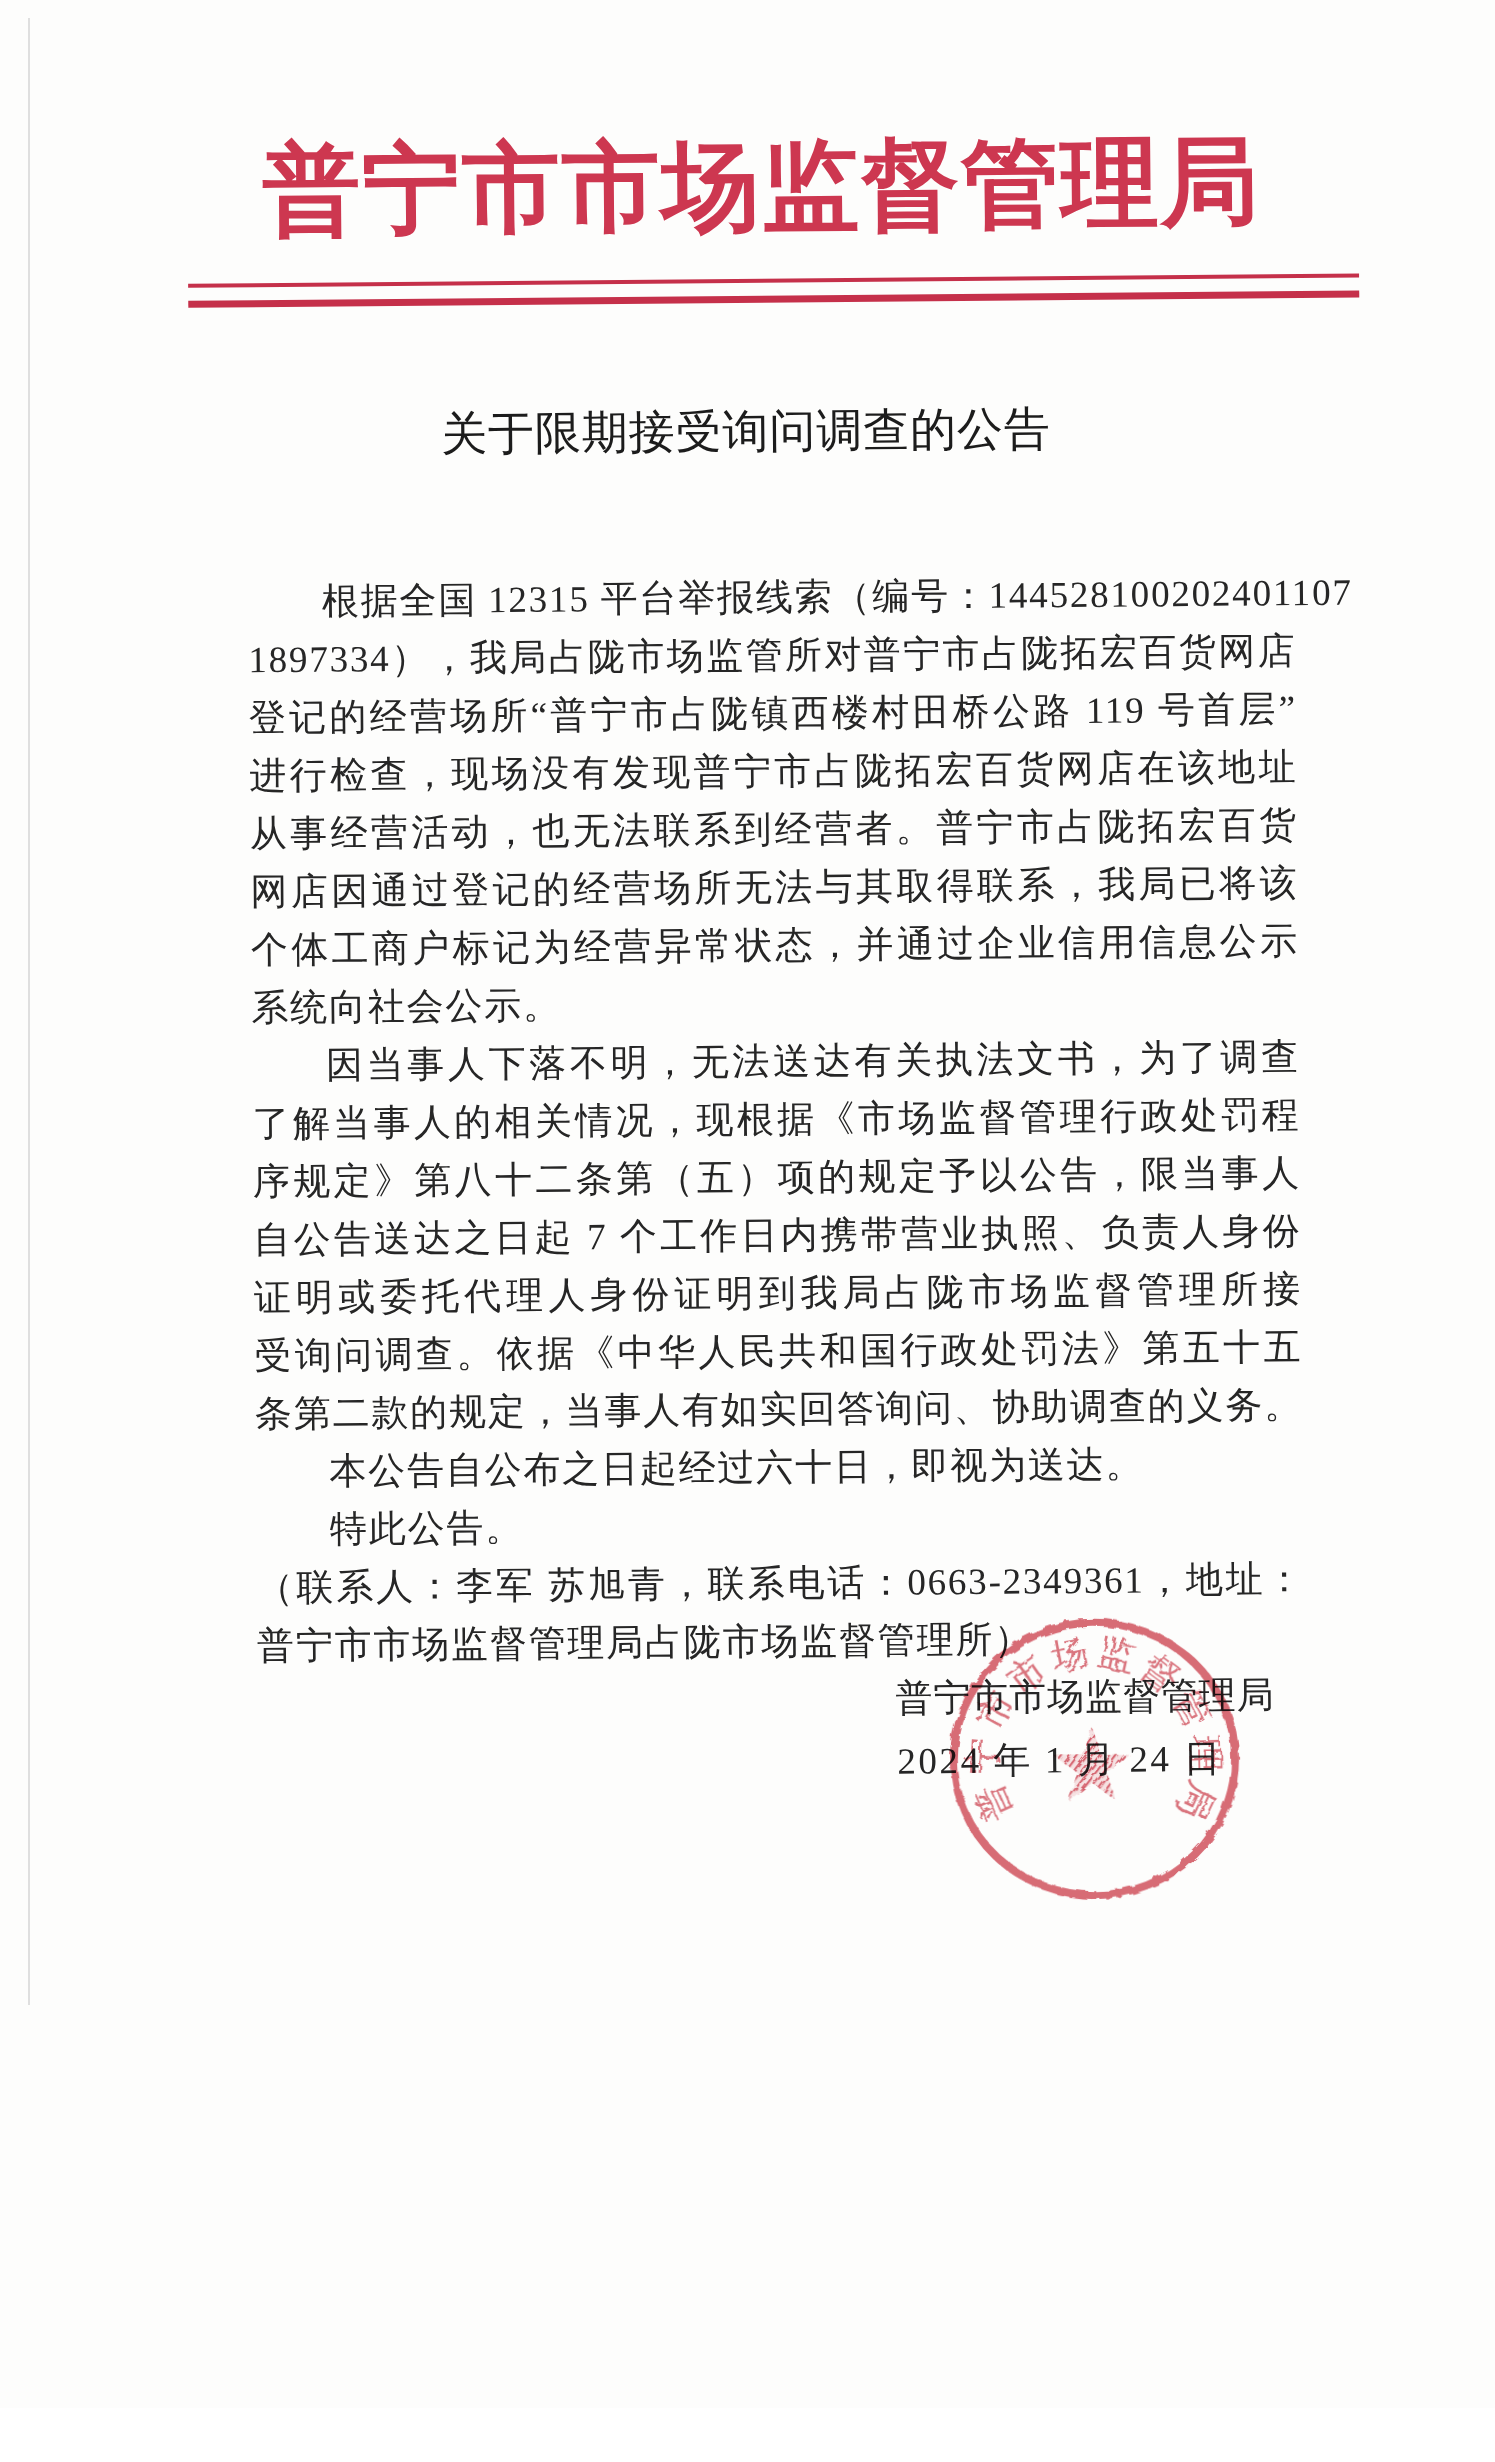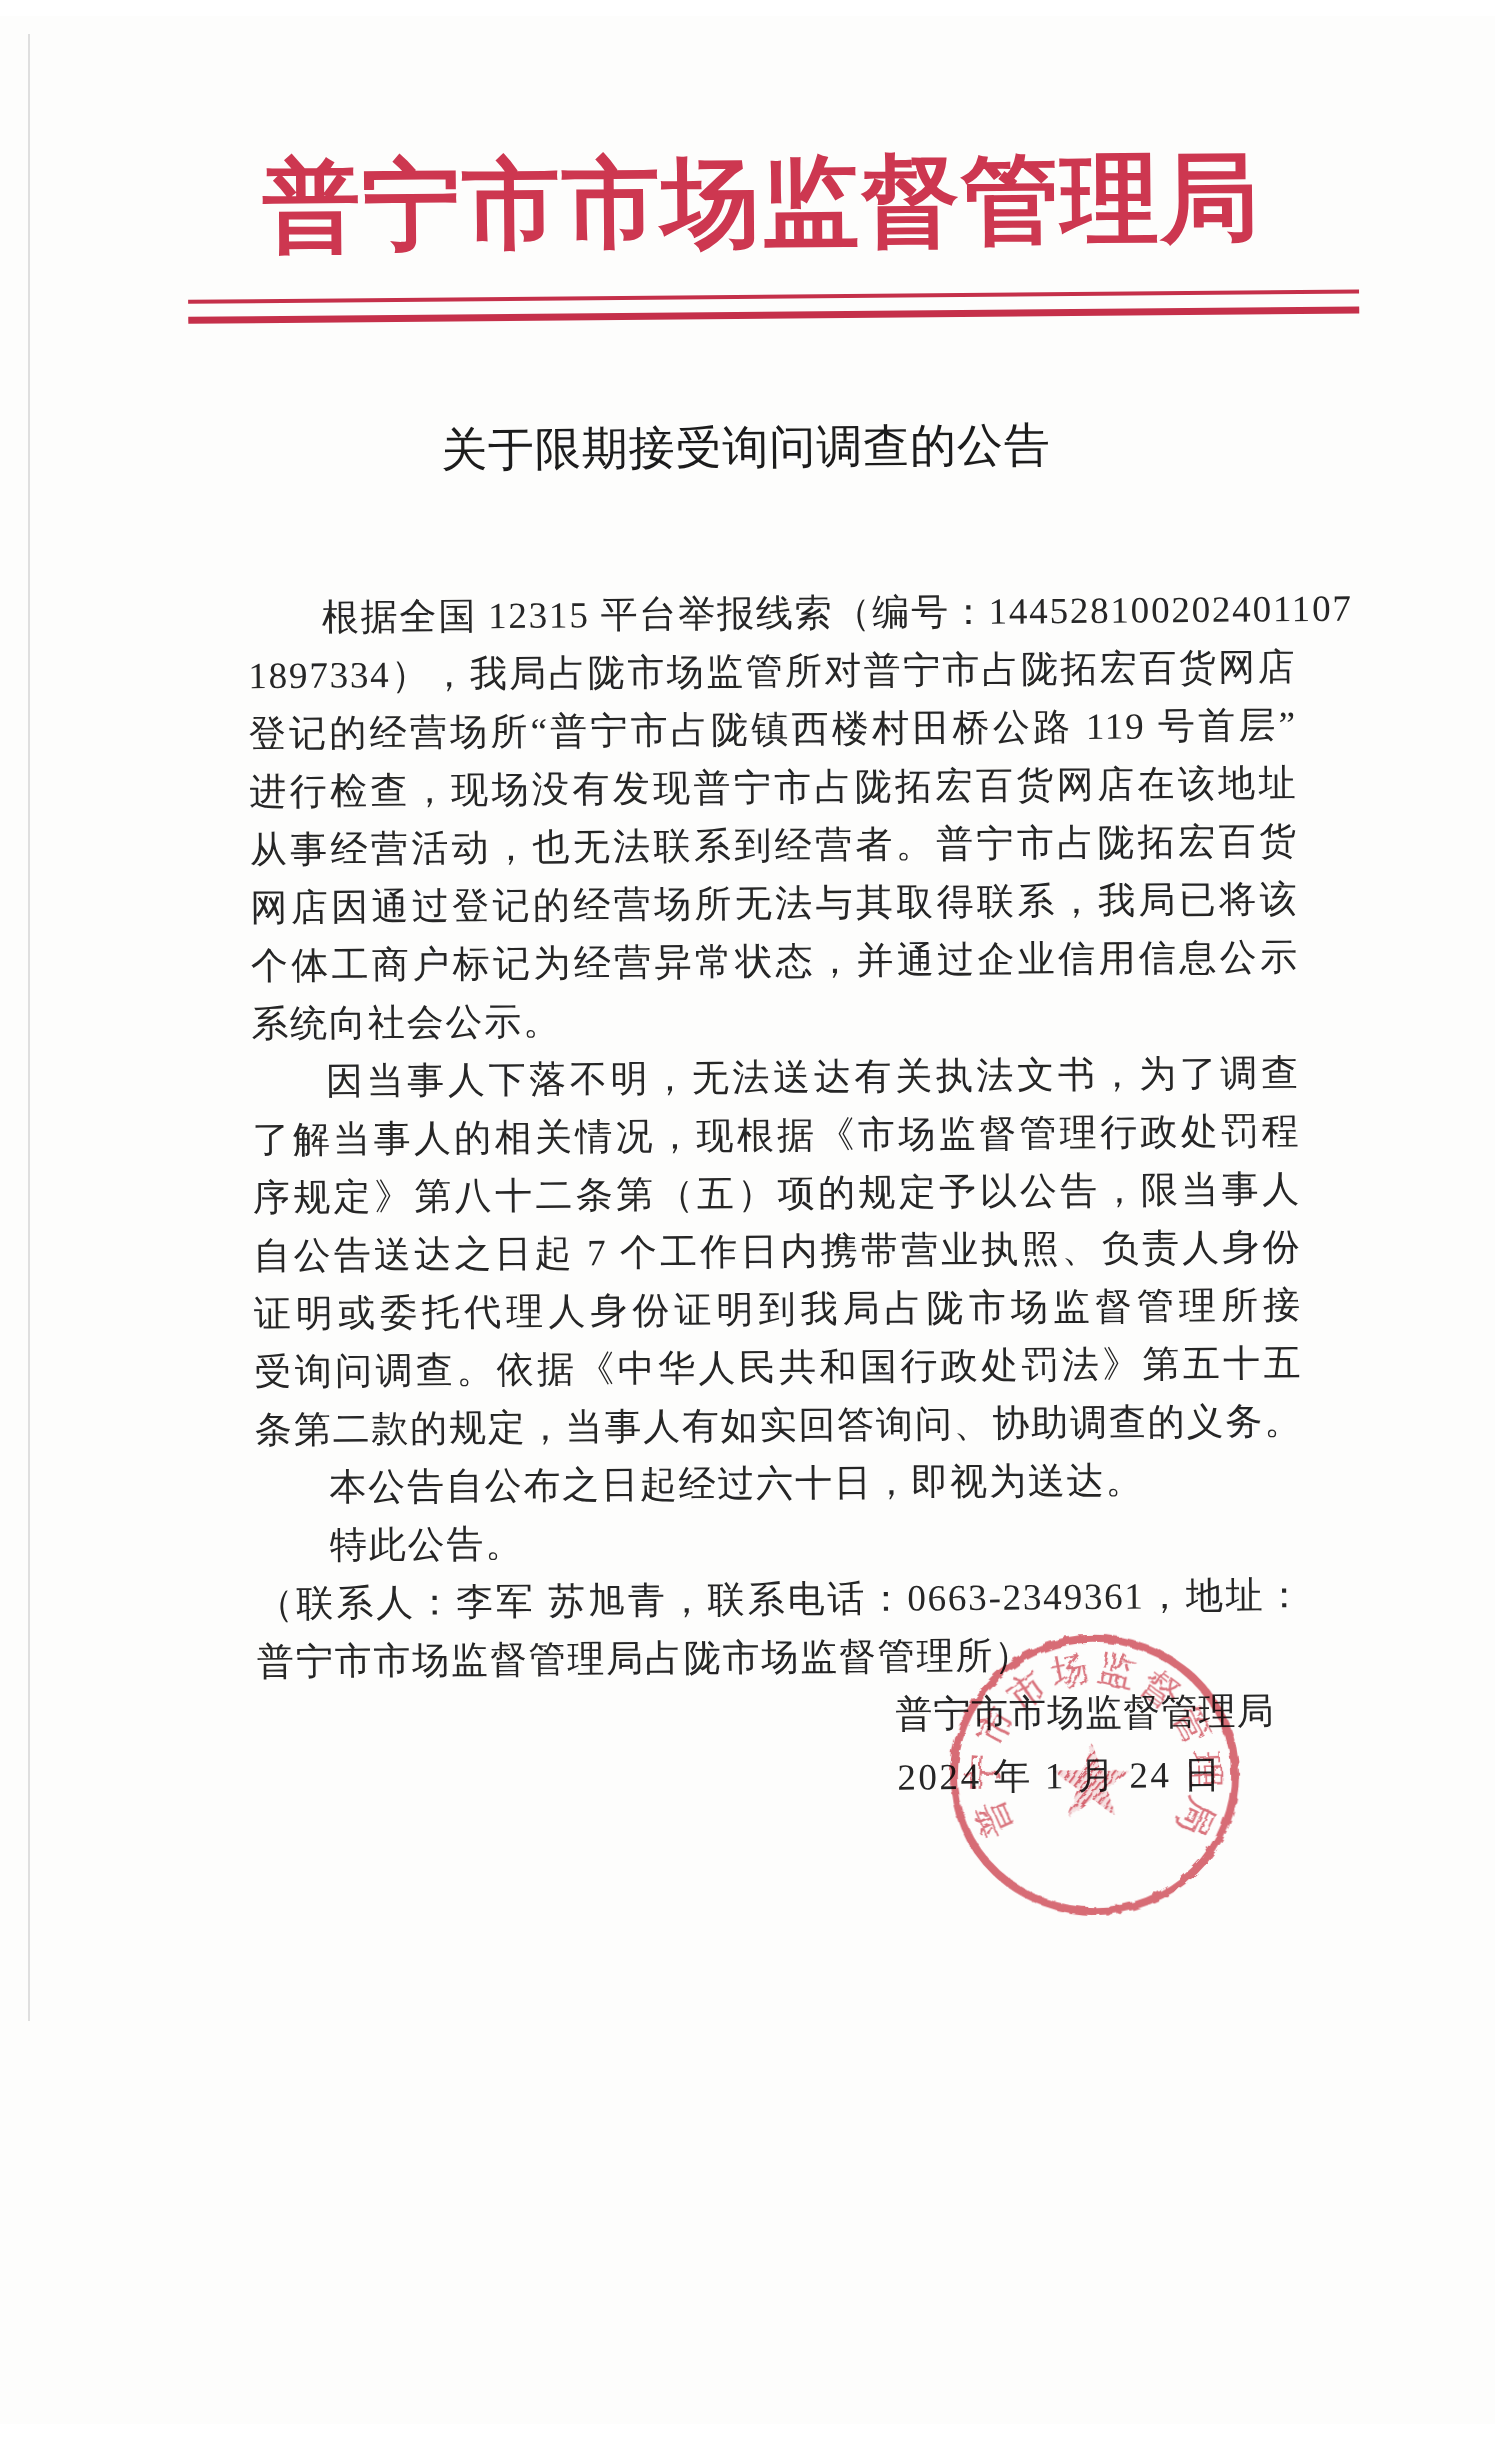--- a/index.html
+++ b/index.html
@@ -1,17 +1,17 @@
 <!DOCTYPE html>
 <html style="--header-red: #cd3750; --rule-red: #c5304a; --seal-red: #cc4250; --ink: #262626;font-size:14px"><head>
 <meta charset="utf-8">
 <style>
   html,body{margin:0;padding:0;background:#ffffff;}
   .page{position:relative;width:1495px;height:2408px;background:#fdfdfc;overflow:hidden;
-        font-family:"Liberation Serif","DejaVu Serif",serif;margin-top:16px;}
+        font-family:"Liberation Serif","DejaVu Serif",serif;}
   .scan-edge-line{position:absolute;left:28px;top:17.6px;width:1.8px;height:1987px;
         background:#c6c6c6;opacity:.55;}
   .content{position:absolute;left:0;top:0;width:1495px;height:2462px;
         transform:rotate(-0.5deg);transform-origin:281px 616px;}
 
   .agency-header{position:absolute;top:139px;left:17.6px;width:1495px;text-align:center;
         font-weight:bold;font-size:98px;line-height:1.08;letter-spacing:1.8px;
         color:var(--header-red,#cd3750);}
   .rule{position:absolute;left:191px;width:1171px;background:var(--rule-red,#c5304a);}
   .rule-thin{top:283px;height:4.4px;}

